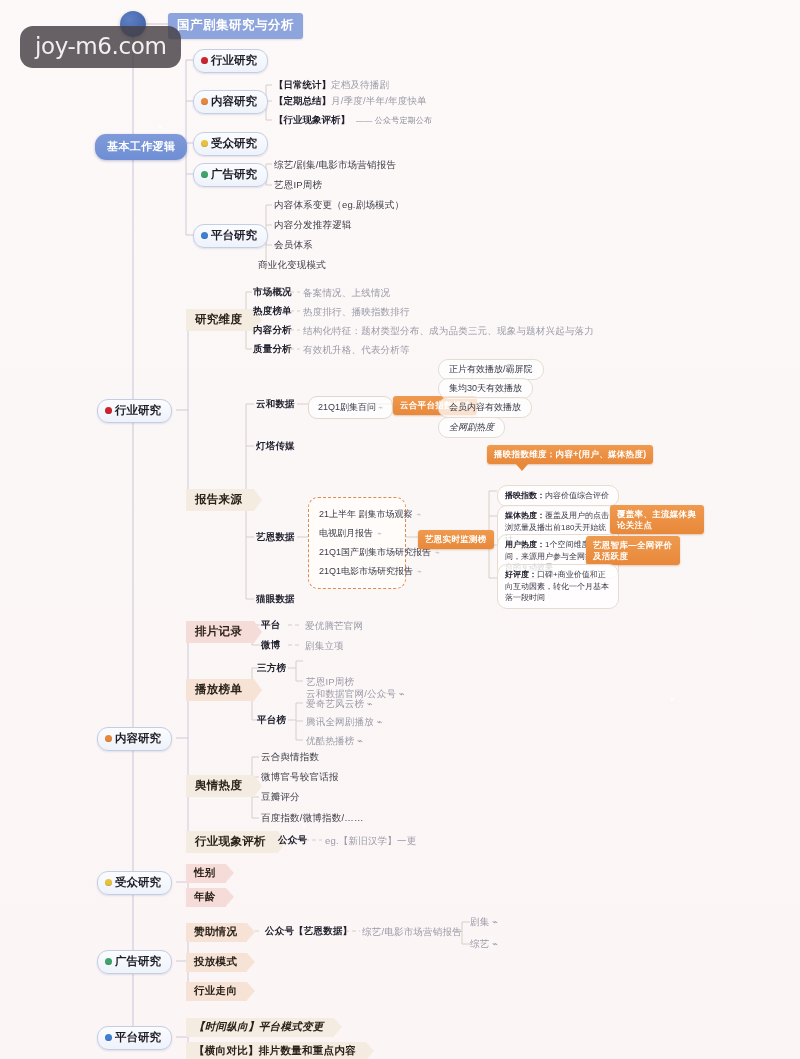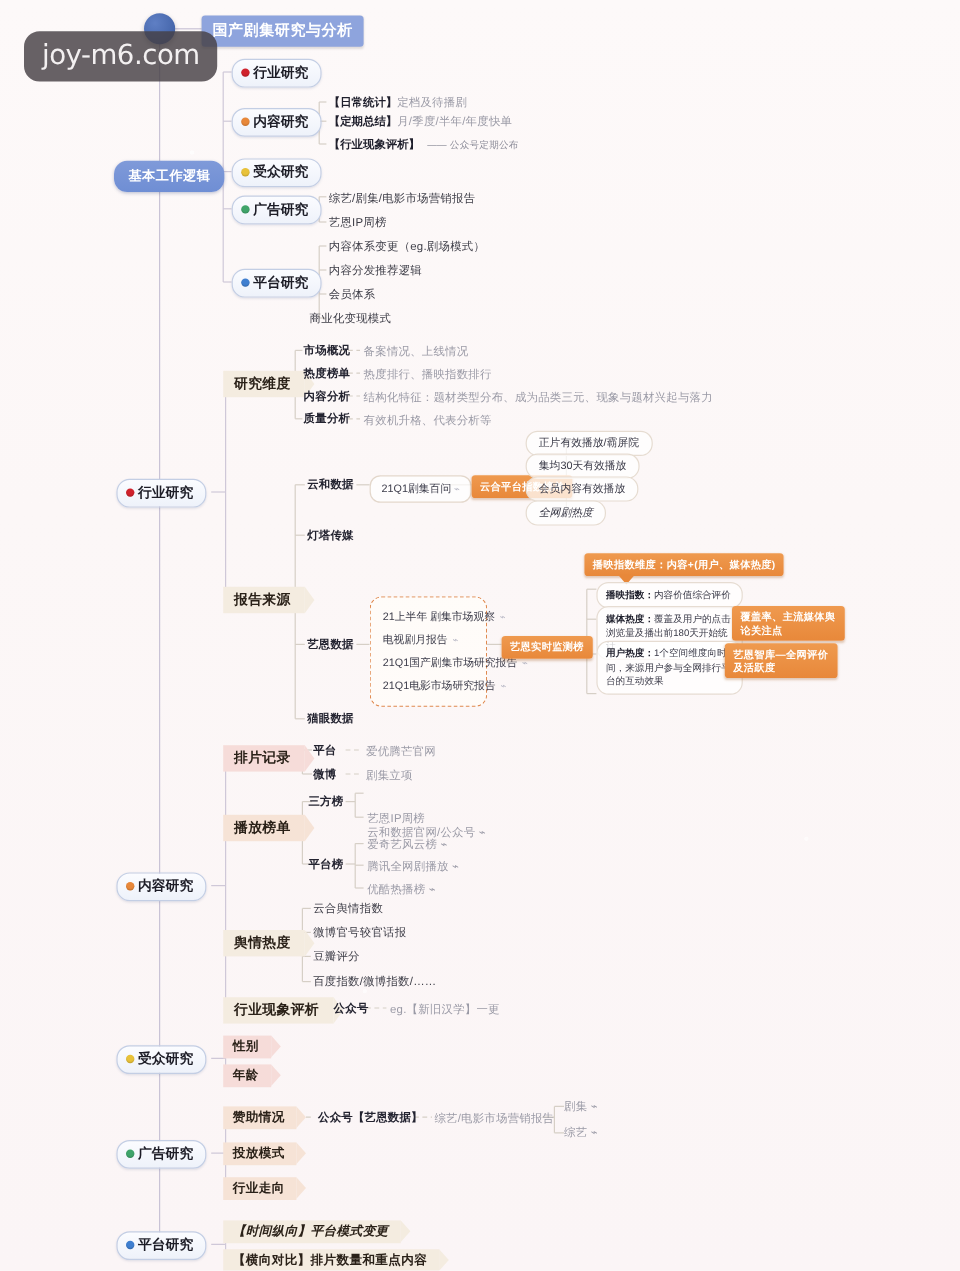--- a/index.html
+++ b/index.html
@@ -449,35 +449,38 @@
           <span>21Q1国产剧集市场研究报告</span>
           <span class="pin">⌁</span>
         </div>
       <div class="row">
           <span>21Q1电影市场研究报告</span>
           <span class="pin">⌁</span>
         </div>
     </div>
     <div class="node chip-orange" style="left:418px; top:530px;">艺恩实时监测榜</div>
 
-    <div class="node chip-orange wide pt-down" style="left:487px; top:461px; position:absolute;">播映指数维度：内容+(用户、媒体热度)</div>
+    <div class="node chip-orange wide pt-down" style="left:487px; top:445px; position:absolute;">播映指数维度：内容+(用户、媒体热度)</div>
 
     <div class="node defbox" style="left:497px; top:485px; width:122px;">
       <b>播映指数：</b><span>内容价值综合评价</span>
     </div>
     <div class="node defbox" style="left:497px; top:505px; width:122px;">
       <b>媒体热度：</b><span>覆盖及用户的点击浏览量及播出前180天开始统计</span>
     </div>
     <div class="node chip-orange wide" style="left:610px; top:505px; width:94px;">覆盖率、主流媒体舆论关注点</div>
 
     <div class="node defbox" style="left:497px; top:534px; width:122px;">
       <b>用户热度：</b><span>1个空间维度向时间，来源用户参与全网排行平台的互动效果</span>
     </div>
-    <div class="node chip-orange wide" style="left:604px; top:536px; width:94px;">艺恩智库—全网评价及活跃度</div>
-
+    <div class="node chip-orange wide" style="left:586px; top:536px; width:94px;">艺恩智库—全网评价及活跃度</div>
+
+    <div class="node defbox" style="left:497px; top:564px; width:122px;">
+      <b>好评度：</b><span>口碑+商业价值和正向互动因素，转化一个月基本落一段时间</span>
+    </div>
 
     <div class="node" style="left:97px; top:727px;">
       <span class="cap">
           <span class="bullet" style="background:#e8883a"></span>
         <span>内容研究</span>
         </span>
     </div>
 
     <div class="node" style="left:186px; top:621px;">
       <span class="tag rose">排片记录</span>

